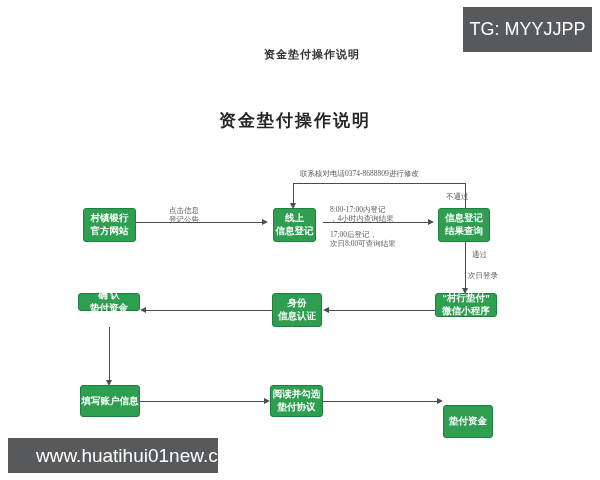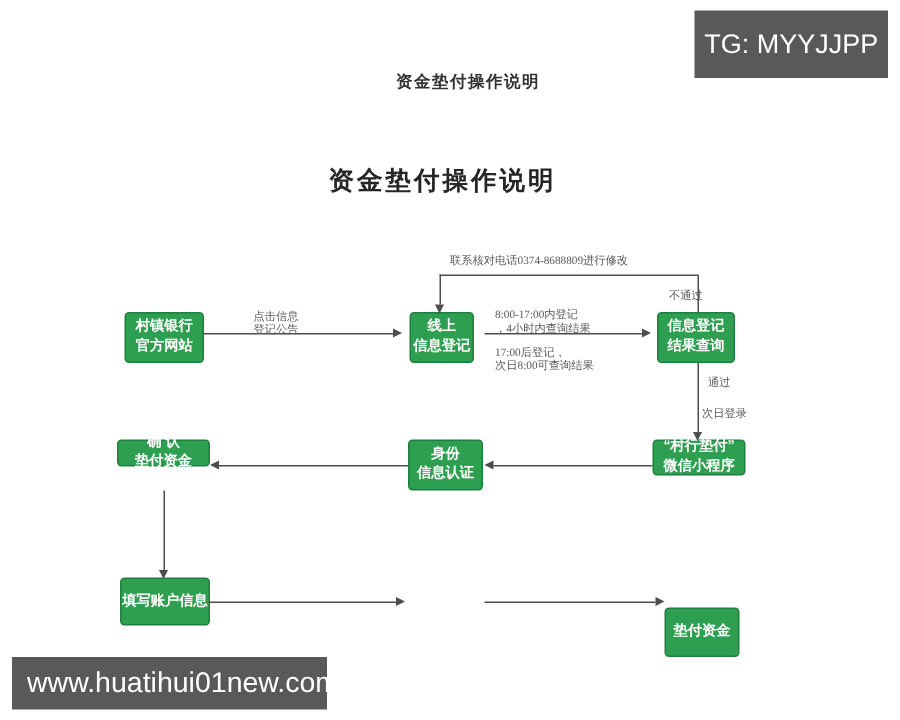--- a/index.html
+++ b/index.html
@@ -8,21 +8,21 @@
   #canvas {
     position:relative; width:600px; height:480px; background:#ffffff;
     overflow:hidden; margin:0 auto;
   }
   .badge {
     position:absolute; background:#58595b; color:#ffffff;
     display:flex; align-items:center; justify-content:center;
   }
   #tg-badge { left:463px; top:7px; width:129px; height:45px; font-size:18px; }
   #site-badge { left:8px; top:438px; width:210px; height:35px; font-size:19px;
-    justify-content:flex-start; padding-left:10px; }
+    justify-content:flex-start; padding-left:28px; }
   .title-sm {
     position:absolute; left:212px; top:47px; width:200px; text-align:center;
     font-size:11px; font-weight:bold; color:#333333; letter-spacing:1px;
   }
   .title-main {
     position:absolute; left:145px; top:109px; width:300px; text-align:center;
     font-size:17px; font-weight:bold; color:#262626; letter-spacing:2px;
   }
   .node {
     position:absolute; background:#2e9e50; border:1px solid #1f7f3e;
@@ -75,20 +75,24 @@
     <span>信息认证</span>
   </div>
   <div class="node" style="left:78px;top:293px;width:62px;height:18px">
     <span>确 认</span>
     <span>垫付资金</span>
   </div>
 
   <div class="node" style="left:80px;top:385px;width:60px;height:32px">
     <span>填写账户信息</span>
   </div>
+  <div class="node" style="left:270px;top:385px;width:53px;height:32px">
+    <span>阅读并勾选</span>
+    <span>垫付协议</span>
+  </div>
   <div class="node" style="left:443px;top:405px;width:50px;height:33px">
     <span>垫付资金</span>
   </div>
 
   <div class="hline" style="left:136px;top:222px;width:126px"></div>
   <div class="arr arr-r" style="left:262px;top:219px"></div>
   <div class="lbl" style="left:169px;top:206px;width:60px">
     <span>点击信息</span>
     <span>登记公告</span>
   </div>

